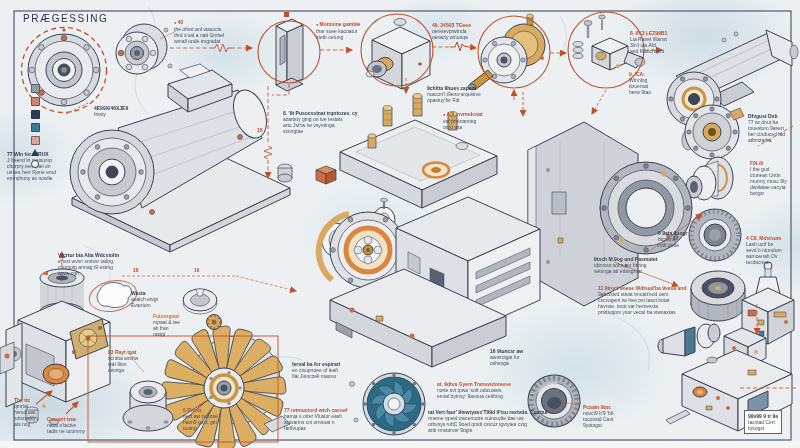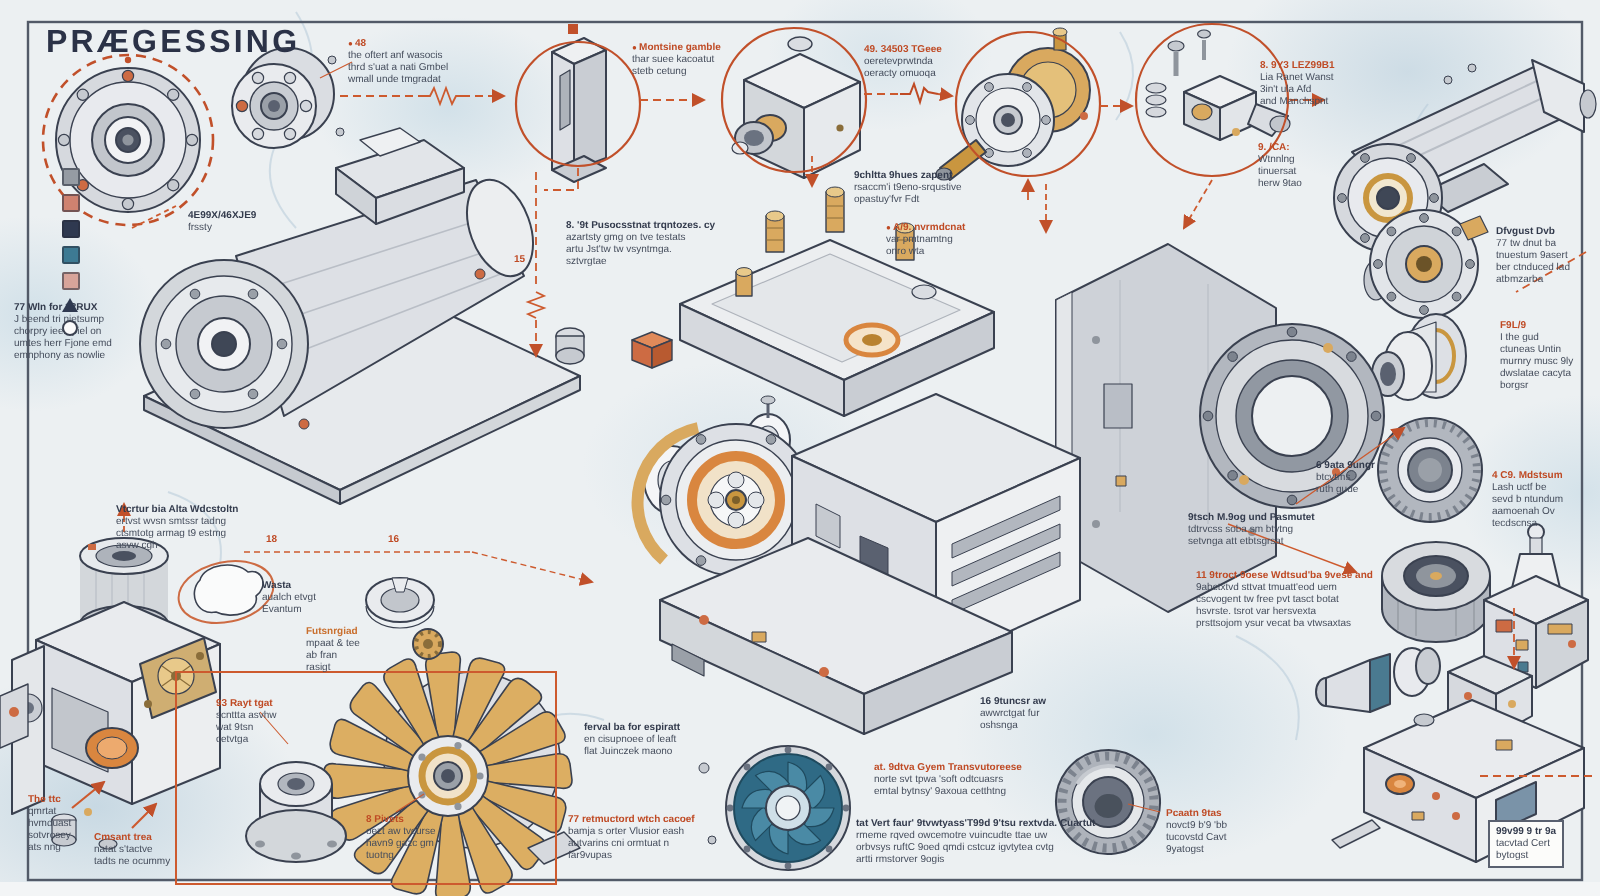--- a/index.html
+++ b/index.html
@@ -12,21 +12,21 @@
       radial-gradient(130px 85px at 88% 8%, rgba(140,178,202,.32), transparent 70%),
       radial-gradient(110px 75px at 46% 52%, rgba(160,196,216,.22), transparent 70%),
       radial-gradient(95px 65px at 28% 12%, rgba(150,190,212,.3), transparent 70%),
       radial-gradient(140px 95px at 72% 82%, rgba(150,190,212,.3), transparent 70%),
       radial-gradient(90px 70px at 2% 35%, rgba(150,190,212,.3), transparent 70%),
       radial-gradient(90px 70px at 99% 55%, rgba(150,190,212,.28), transparent 70%),
       radial-gradient(80px 55px at 55% 6%, rgba(160,196,216,.25), transparent 70%);
   }
   .title{
     position:absolute;left:23px;top:13px;z-index:6;
-    font-weight:700;font-size:16px;letter-spacing:1.6px;color:#2b3247;
+    font-weight:400;font-size:10px;letter-spacing:1.6px;color:#2b3247;
   }
   svg.art{position:absolute;left:0;top:0;z-index:1;}
   .ann-layer{position:absolute;left:0;top:0;width:800px;height:448px;z-index:5;pointer-events:none;}
   .ann{position:absolute;font-size:5px;line-height:1.22;color:#454d5c;white-space:nowrap;}
   .ann .lead{font-weight:700;display:inline;}
   .ann .lead.red{color:#bf4a24;}
   .ann .lead.dark{color:#333b4d;}
   .ann .lead.orange{color:#c96f2e;}
   .ann .bullet{color:#bf4a24;font-size:4px;}
   .ann.boxed{background:#fcfcfa;border:1px solid #5a6170;padding:2px 3px;}

